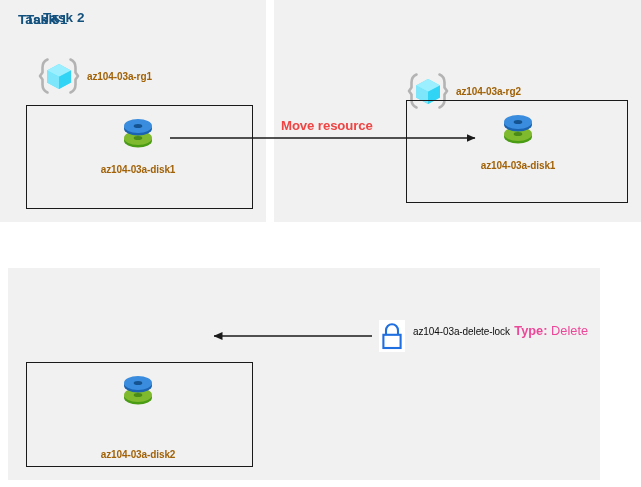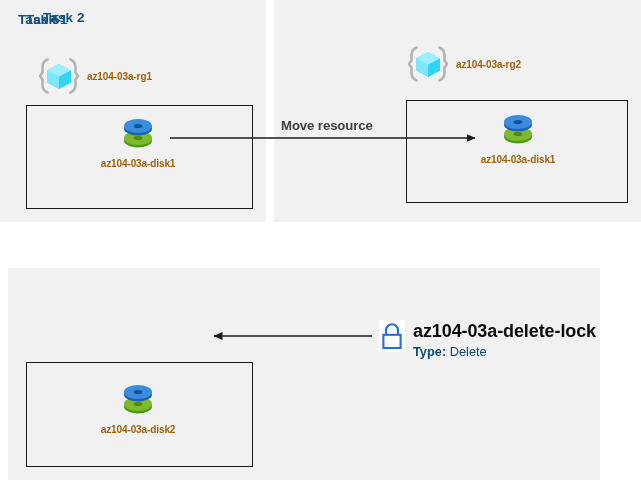--- a/index.html
+++ b/index.html
@@ -64,64 +64,64 @@
     align-items: center;
     gap: 7px;
   }
   
   .disk-node {
     position: absolute;
     display: flex;
     flex-direction: column;
     align-items: center;
   }
-  .disk-node .node-label { margin-top: 6px; }
+  .disk-node .node-label { margin-top: 12px; }
 
   .icon-rg  { width: 42px; height: 38px; display:block; }
   .icon-disk{ width: 34px; height: 36px; display:block; }
   .icon-lock{ width: 26px; height: 32px; display:block; }
 
   
   #lock-group {
     position: absolute;
     left: 379px;
     top: 320px;
     display: flex;
     align-items: flex-start;
     gap: 8px;
   }
   .lock-text { padding-top: 1px; }
   .lock-name {
-    font-size: 18px;
-    font-weight: bold;
+    font-size: 10px;
+    font-weight: normal;
     color: #0d0d0d;
     white-space: nowrap;
     letter-spacing: -0.1px;
   }
   .lock-type {
     font-size: 12.8px;
-    color: #0c4a6e;
+    color: #ec4899;
     white-space: nowrap;
     margin-top: 1px;
   }
   .lock-type b { font-weight: bold; }
 
   
   #connectors {
     position: absolute;
     inset: 0;
     pointer-events: none;
   }
   #move-label {
     position: absolute;
     left: 281px;
     top: 118px;
     font-size: 13.2px;
     font-weight: bold;
-    color: #404040;
+    color: #ef4444;
     white-space: nowrap;
     letter-spacing: -0.1px;
   }
 </style>
 </head>
 <body>
 
 <div class="canvas">
 
   <div class="panel" id="panel-task1"></div>
@@ -153,21 +153,21 @@
         <ellipse cx="17" cy="10.0" rx="14" ry="7" fill="#3a8dde"></ellipse>
         <ellipse cx="17" cy="10.0" rx="4.3" ry="2.1" fill="#14538f"></ellipse>
       </svg>
     </span>
     <span class="node-label">az104-03a-disk1</span>
   </div>
 
   <div class="panel" id="panel-task2"></div>
   <div class="panel-title" id="title-task2">Task 2</div>
 
-  <div class="rg-row" style="left:407px; top:45px;">
+  <div class="rg-row" style="left:407px; top:72px;">
     <span>
       <svg class="icon-rg" viewBox="0 0 42 38" xmlns="http://www.w3.org/2000/svg">
         <path d="M9.5 2.5 C5.5 4.2 4.5 6.5 4.5 10.5 L4.5 15.5 L2.0 19.0 L4.5 22.5 L4.5 27.5 C4.5 31.5 5.5 33.8 9.5 35.5" fill="none" stroke="#b3b3b3" stroke-width="2.6" stroke-linecap="round" stroke-linejoin="round"></path>
         <path d="M32.5 2.5 C36.5 4.2 37.5 6.5 37.5 10.5 L37.5 15.5 L40.0 19.0 L37.5 22.5 L37.5 27.5 C37.5 31.5 36.5 33.8 32.5 35.5" fill="none" stroke="#b3b3b3" stroke-width="2.6" stroke-linecap="round" stroke-linejoin="round"></path>
         <polygon points="21,7 33,13.5 33,25.5 21,32 9,25.5 9,13.5" fill="#50e6ff"></polygon>
         <polygon points="21,7 33,13.5 21,19.8 9,13.5" fill="#9cefff"></polygon>
         <polygon points="21,19.8 33,13.5 33,25.5 21,32" fill="#32d4f5"></polygon>
         <polygon points="21,19.8 21,32 9,25.5 9,13.5" fill="#7ee6fb"></polygon>
       </svg>
     </span>
@@ -189,21 +189,21 @@
     </span>
     <span class="node-label">az104-03a-disk1</span>
   </div>
 
   <div class="panel" id="panel-task3"></div>
   <div class="panel-title" id="title-task3">Task 1</div>
 
 
   <div class="inner-box" id="box-task3"></div>
 
-  <div class="disk-node" style="left:104px; top:382px; width:68px;">
+  <div class="disk-node" style="left:104px; top:373px; width:68px;gap:28px;">
     <span>
       <svg class="icon-disk" viewBox="0 0 34 36" xmlns="http://www.w3.org/2000/svg">
         <ellipse cx="17" cy="24.5" rx="14" ry="7" fill="#4a9c15"></ellipse>
         <ellipse cx="17" cy="22.0" rx="14" ry="7" fill="#7fba2e"></ellipse>
         <ellipse cx="17" cy="22.0" rx="4.3" ry="2.1" fill="#4a8a18"></ellipse>
         <ellipse cx="17" cy="12.5" rx="14" ry="7" fill="#1b63b0"></ellipse>
         <ellipse cx="17" cy="10.0" rx="14" ry="7" fill="#3a8dde"></ellipse>
         <ellipse cx="17" cy="10.0" rx="4.3" ry="2.1" fill="#14538f"></ellipse>
       </svg>
     </span>

